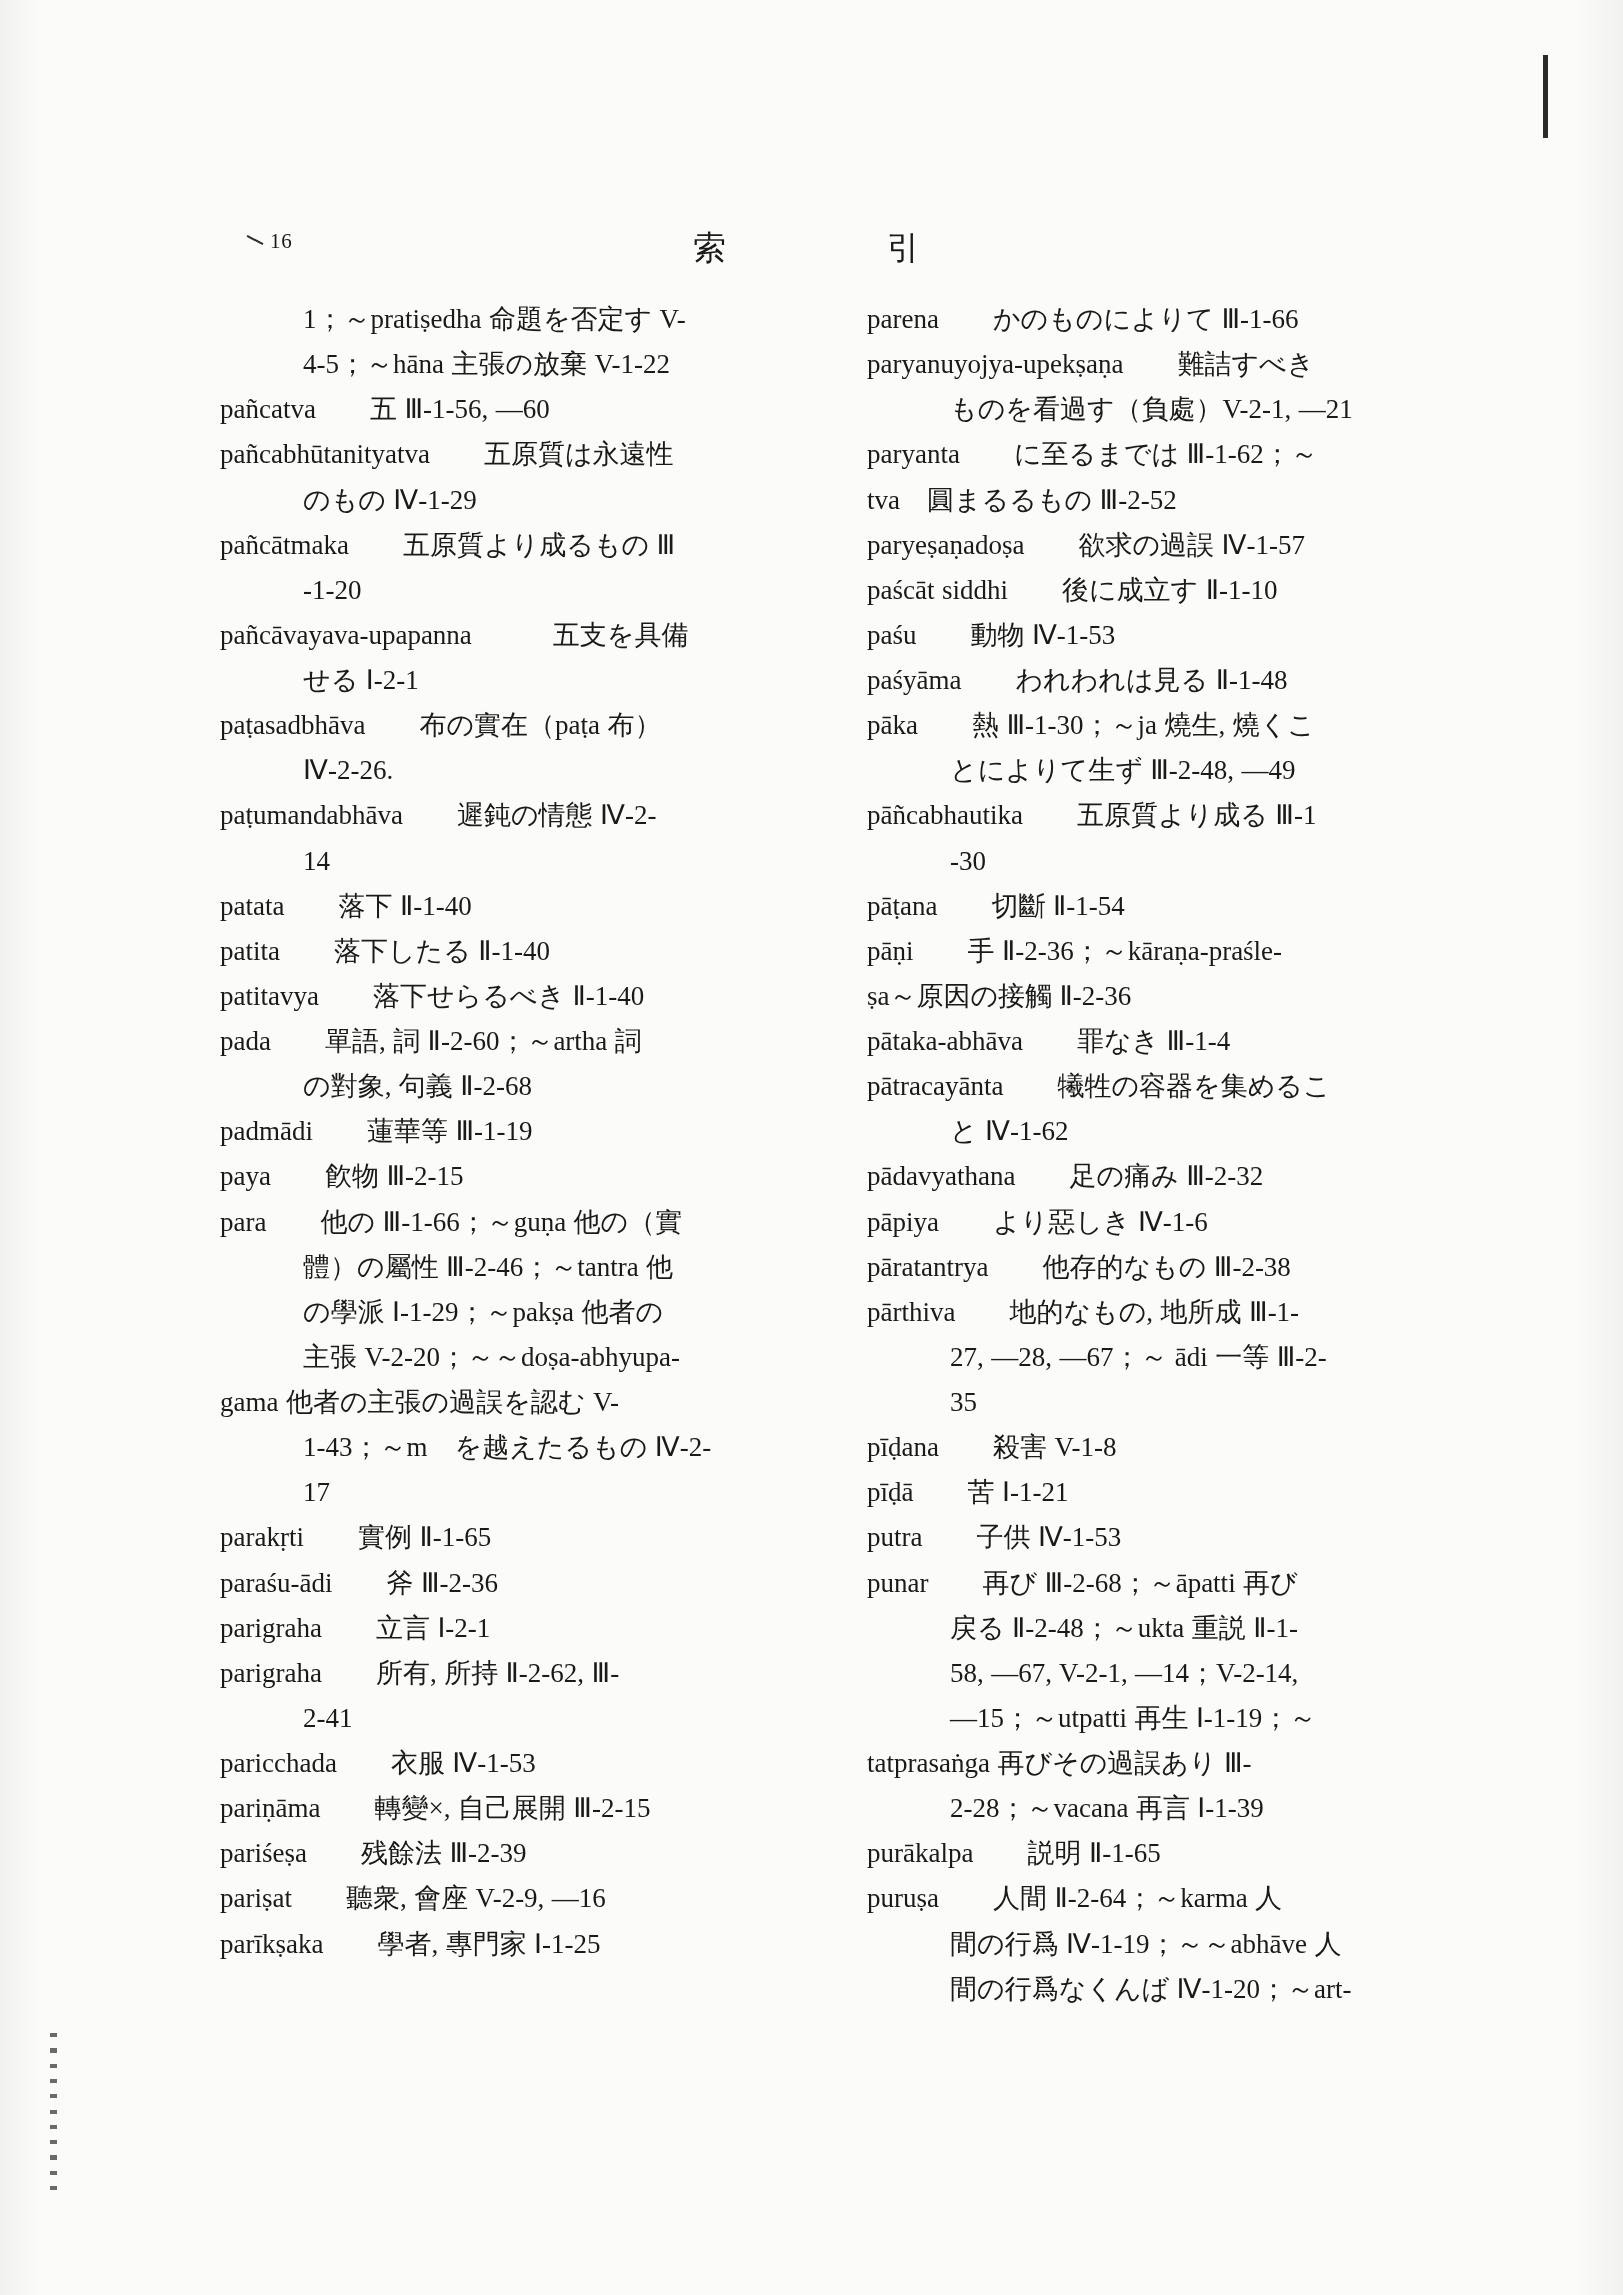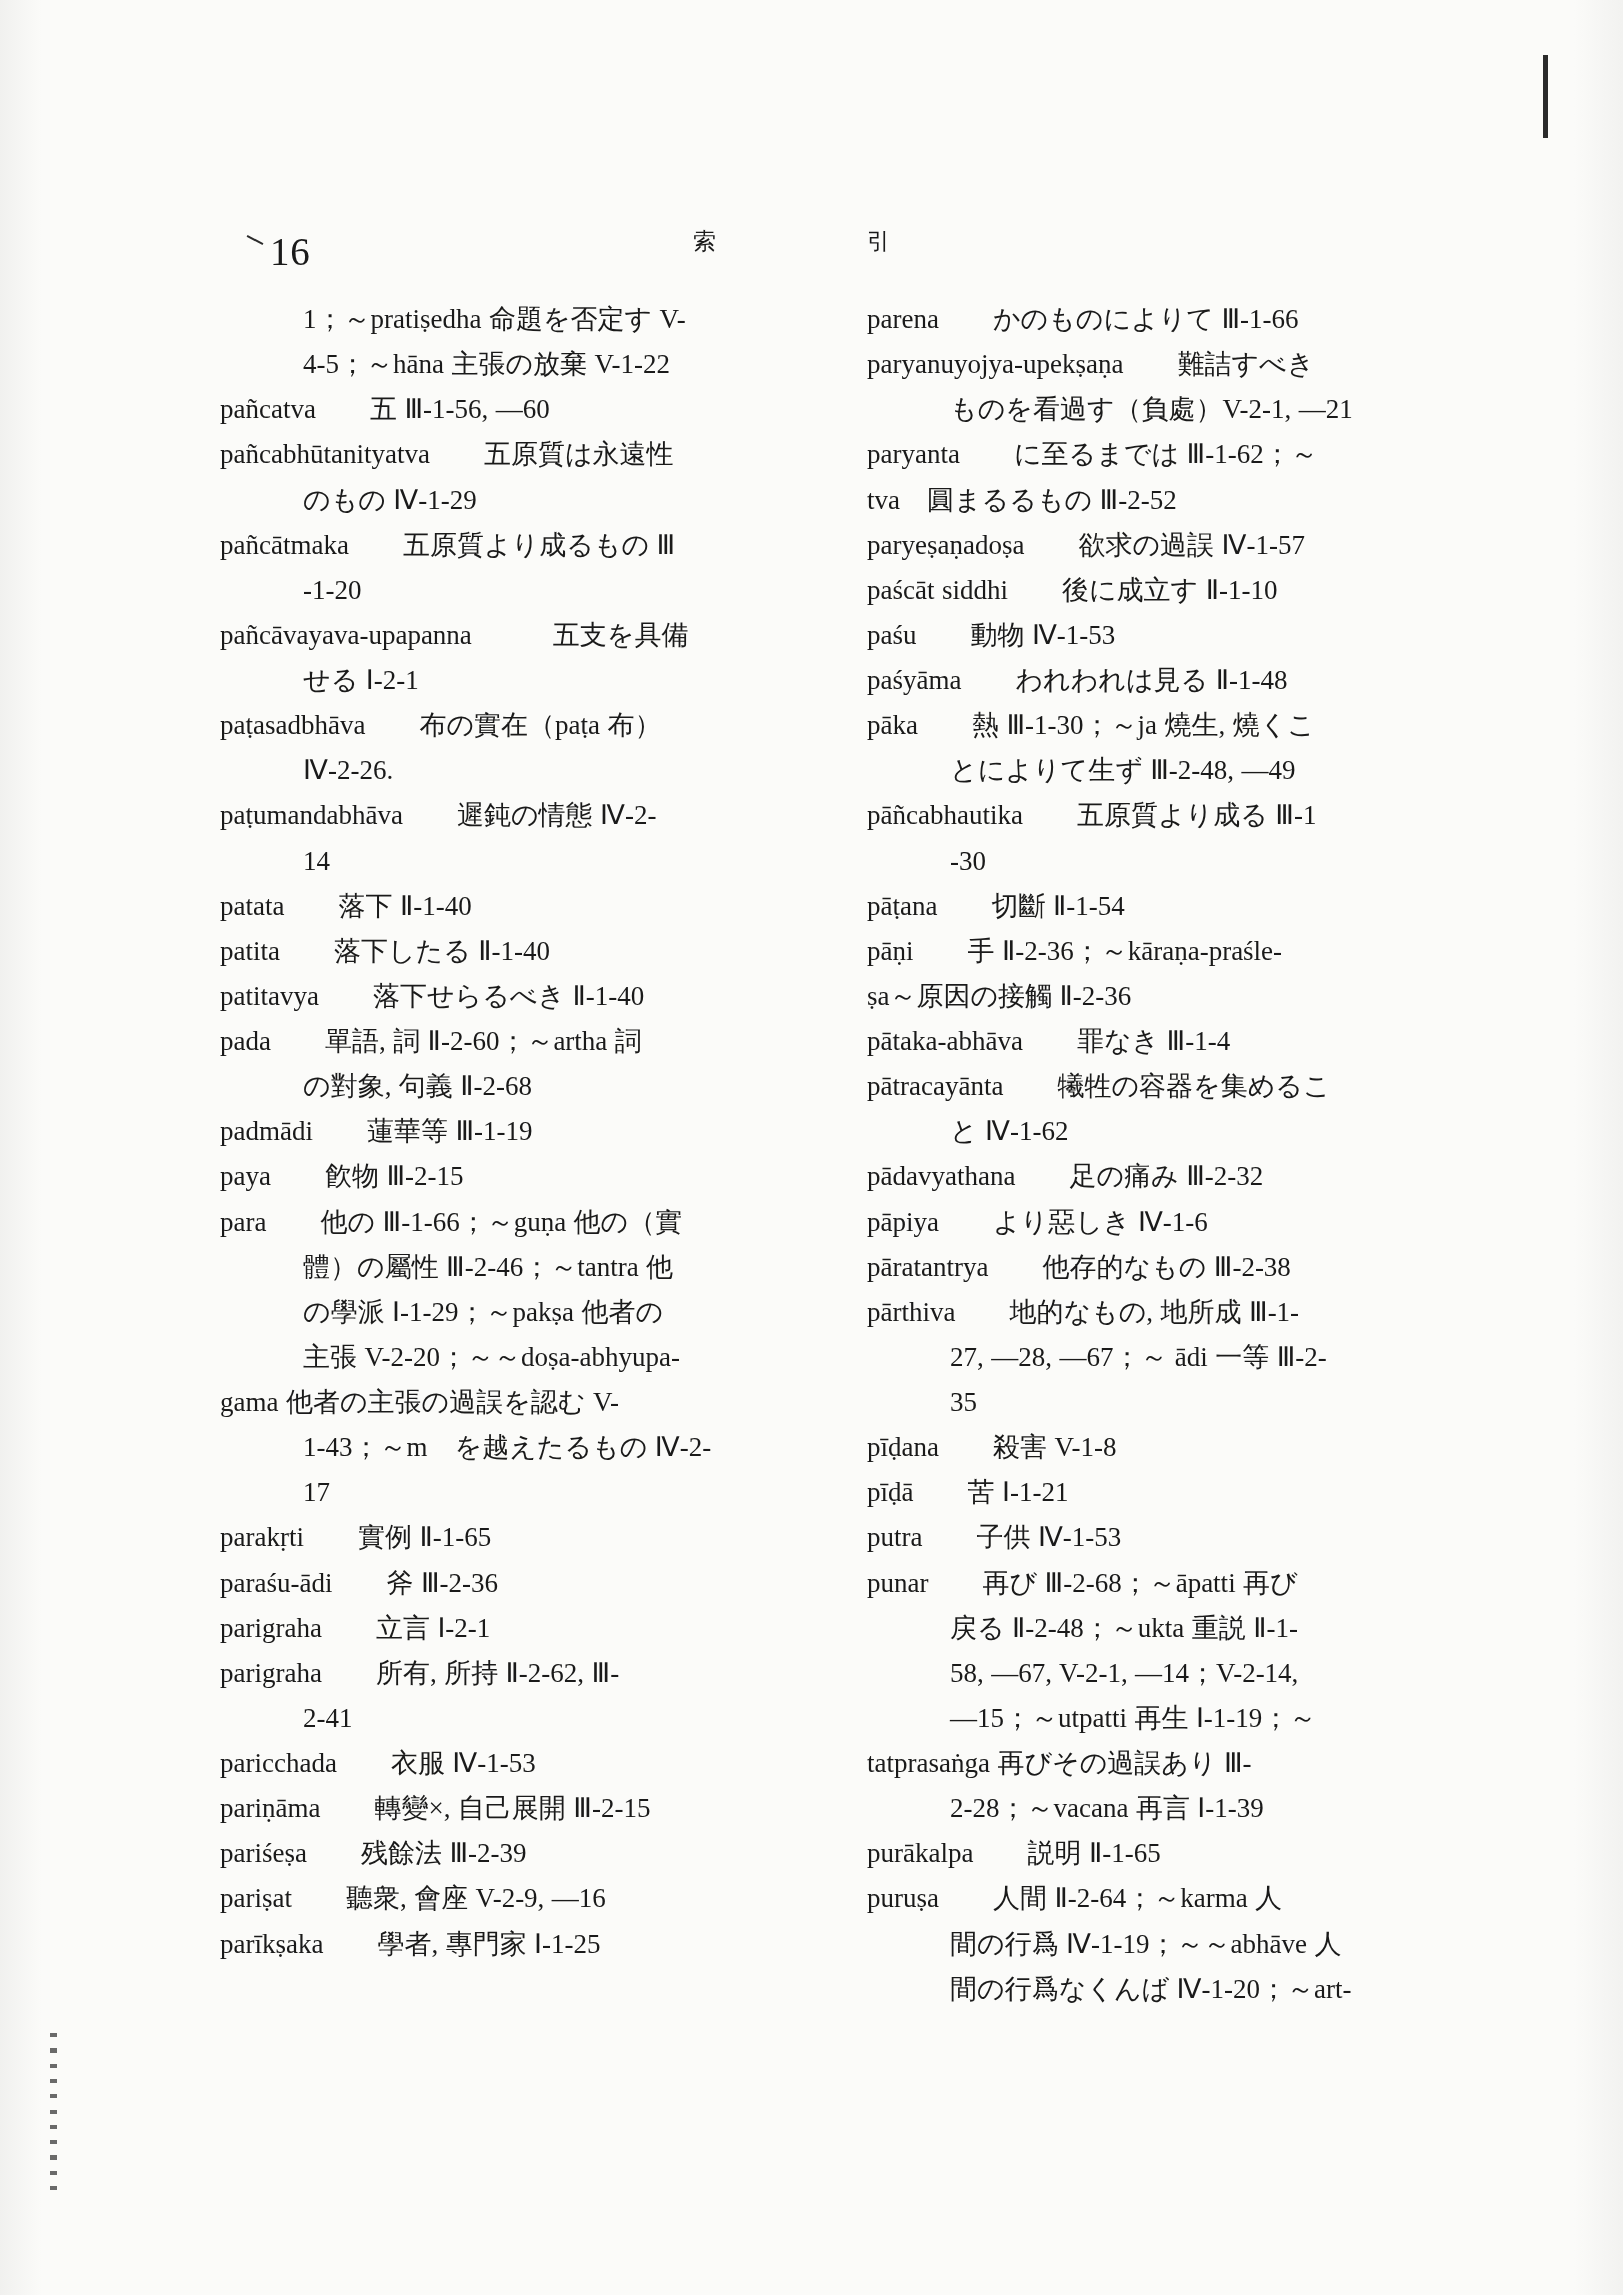--- a/index.html
+++ b/index.html
@@ -57,37 +57,37 @@
     position: absolute;
     left: 180px;
     top: 229px;
     width: 1249px;
     height: 49px;
   }
   .folio {
     position: absolute;
     left: 90px;
     top: 0;
-    font-size: 39px;
+    font-size: 21px;
     letter-spacing: 0.7px;
   }
   .folio-tick {
     position: absolute;
     left: 66px;
     top: 9.7px;
     width: 18px;
     height: 2.1px;
     background: #2b2b2b;
     transform: rotate(28deg);
   }
   .header-title {
     position: absolute;
     left: 513px;
     top: -2.8px;
-    font-size: 23px;
+    font-size: 33px;
     letter-spacing: 64px;
     font-family: Liberation Sans, sans-serif;
   }
 
   
   .columns {
     position: absolute;
     left: 180px;
     top: 298px;
     width: 1269px;

